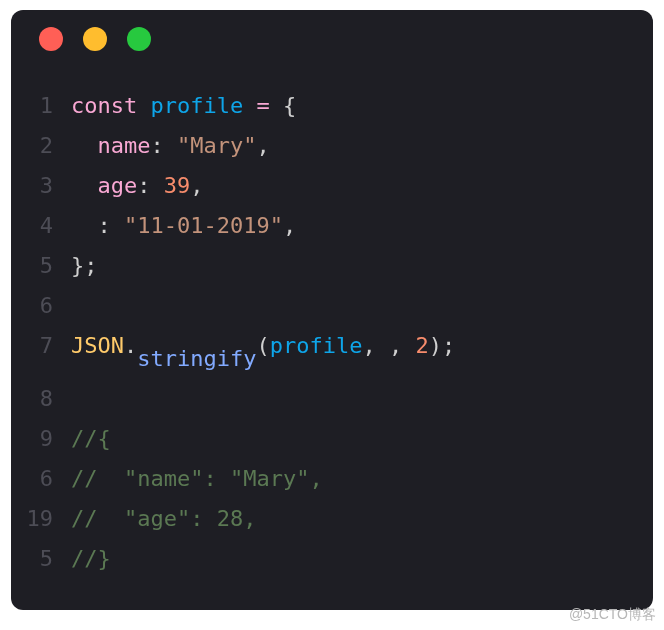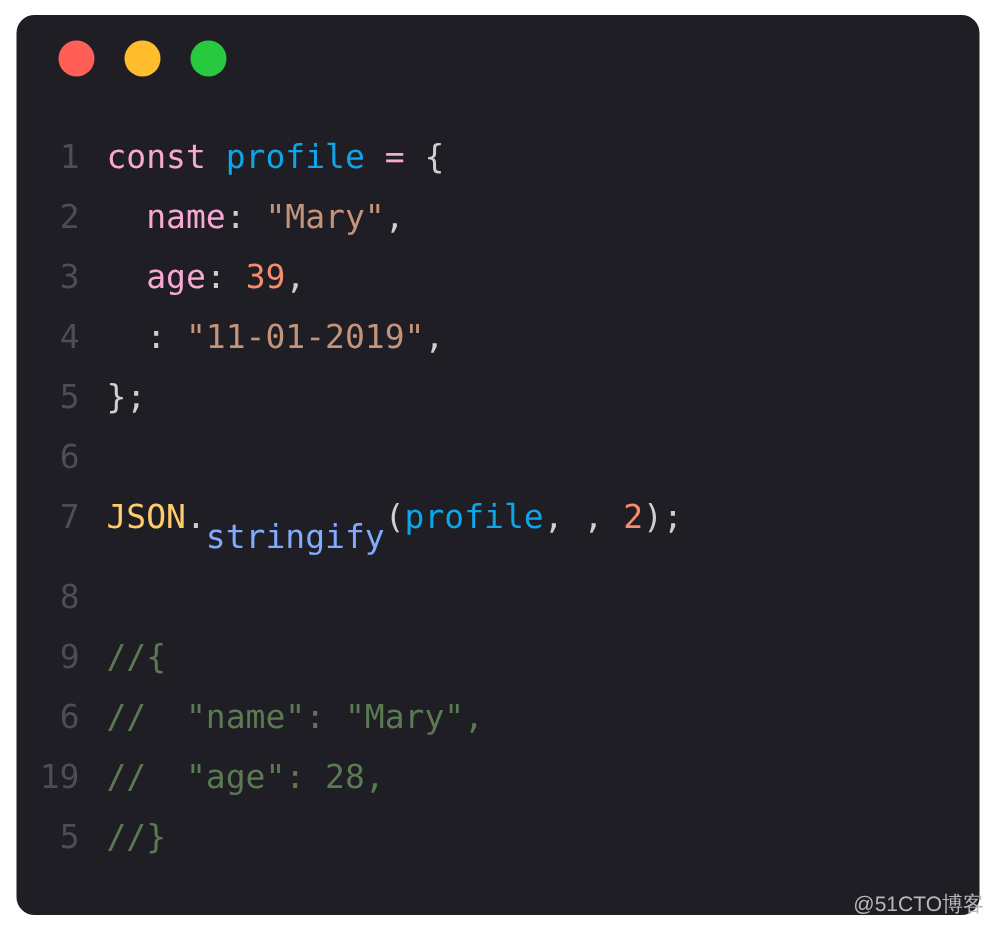--- a/index.html
+++ b/index.html
@@ -58,21 +58,21 @@
   .str { color: #c3937b; }
   .num { color: #f78c6c; }
   .fn { color: #82aaff; margin-top: 13px; }
   .type { color: #ffcb6b; }
   .punct { color: #cfcfcf; }
   .null { color: #ff6b6b; }
   .comment { color: #5b7953; }
   .watermark {
     position: absolute;
     right: 8px;
-    bottom: 18px;
+    bottom: 6px;
     color: #b7b7b7;
     font-family: sans-serif;
     font-size: 14px;
   }
 </style>
 </head>
 <body>
 
 <div class="window">
   <div class="title-bar">

